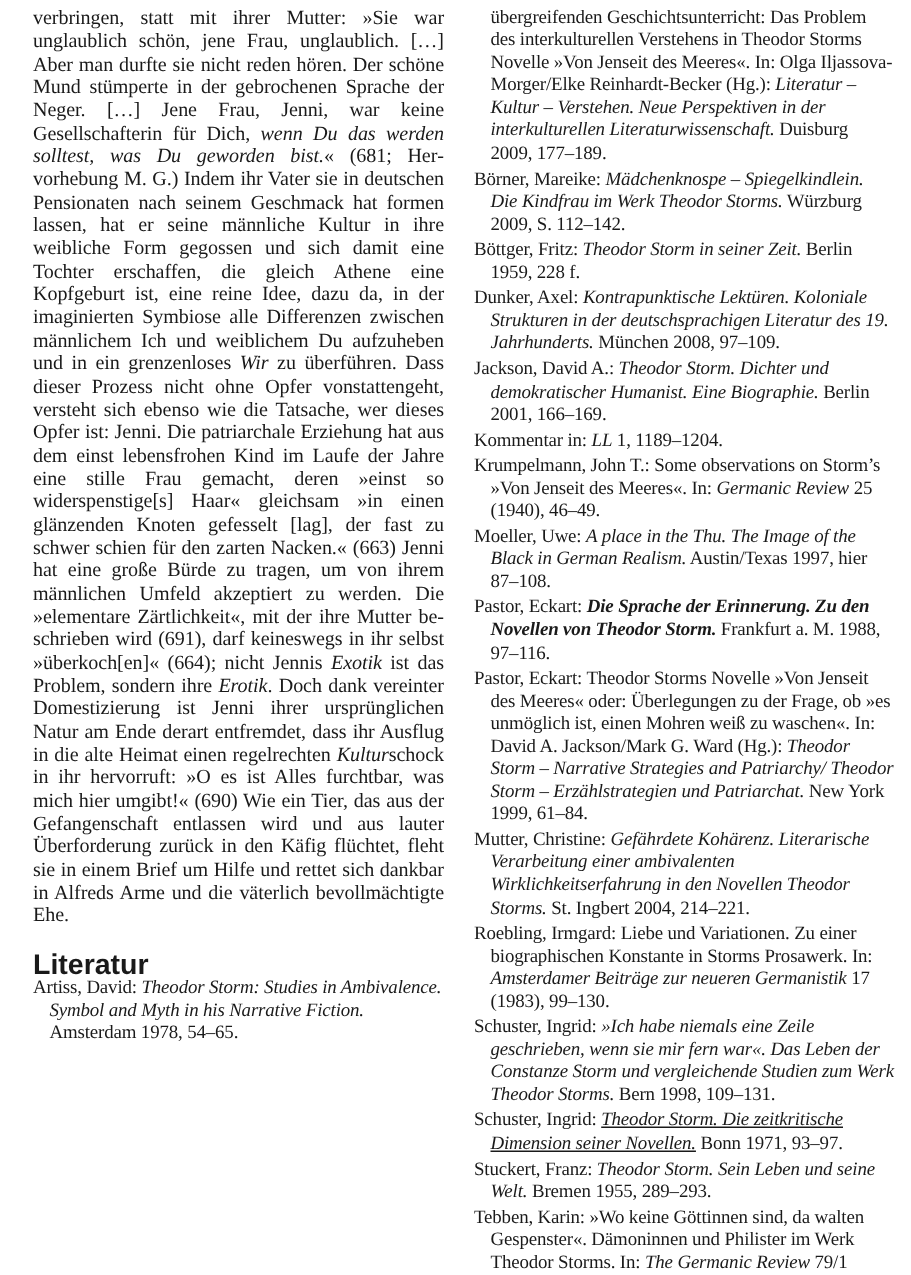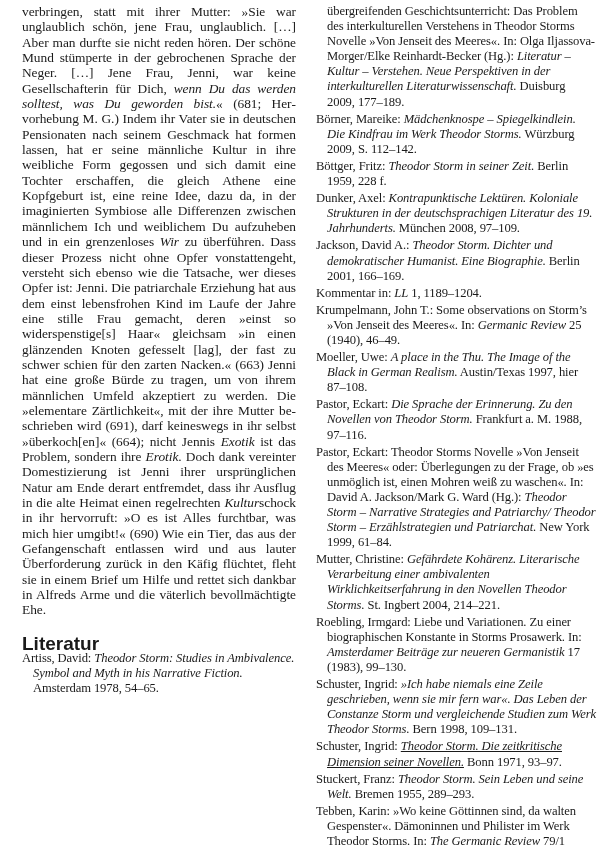--- a/index.html
+++ b/index.html
@@ -90,21 +90,21 @@
     <p class="continuation"><span>übergreifenden Geschichtsunterricht: Das Problem des interkulturellen Verstehens in Theodor Storms Novelle »Von Jenseit des Meeres«. In: Olga Iljassova-Morger/Elke Reinhardt-Becker (Hg.): </span><span class="ital" style="font-style: italic;">Literatur – Kultur – Verstehen. Neue Perspektiven in der interkulturellen Literaturwissen­schaft.</span><span> Duisburg 2009, 177–189.</span></p>
 
     <ul class="biblio">
         <li class="bib-entry"><span>Börner, Mareike: </span><span class="ital" style="font-style: italic; margin-top: 40px;">Mädchenknospe – Spiegelkindlein. Die Kindfrau im Werk Theodor Storms.</span><span> Würzburg 2009, S. 112–142.</span></li>
         <li class="bib-entry"><span>Böttger, Fritz: </span><span class="ital" style="font-style: italic;">Theodor Storm in seiner Zeit.</span><span> Berlin 1959, 228 f.</span></li>
         <li class="bib-entry"><span>Dunker, Axel: </span><span class="ital" style="font-style: italic;">Kontrapunktische Lektüren. Koloniale Struktu­ren in der deutschsprachigen Literatur des 19. Jahrhunderts.</span><span> München 2008, 97–109.</span></li>
         <li class="bib-entry"><span>Jackson, David A.: </span><span class="ital" style="font-style: italic;">Theodor Storm. Dichter und demokrati­scher Humanist. Eine Biographie.</span><span> Berlin 2001, 166–169.</span></li>
         <li class="bib-entry"><span>Kommentar in: </span><span class="ital" style="font-style: italic;">LL</span><span> 1, 1189–1204.</span></li>
         <li class="bib-entry"><span>Krumpelmann, John T.: Some observations on Storm’s »Von Jenseit des Meeres«. In: </span><span class="ital" style="">Germanic Review</span><span> 25 (1940), 46–49.</span></li>
         <li class="bib-entry"><span>Moeller, Uwe: </span><span class="ital" style="font-style: italic;">A place in the Thu. The Image of the Black in German Realism.</span><span> Austin/Texas 1997, hier 87–108.</span></li>
-        <li class="bib-entry"><span>Pastor, Eckart: </span><span class="ital" style="font-style: italic;">Die Sprache der Erinnerung. Zu den Novellen von Theodor Storm.</span><span> Frankfurt a. M. 1988, 97–116.</span></li>
+        <li class="bib-entry"><span>Pastor, Eckart: </span><span class="ital" style="font-style: italic; font-weight: bold;">Die Sprache der Erinnerung. Zu den Novellen von Theodor Storm.</span><span> Frankfurt a. M. 1988, 97–116.</span></li>
         <li class="bib-entry"><span>Pastor, Eckart: Theodor Storms Novelle »Von Jenseit des Meeres« oder: Überlegungen zu der Frage, ob »es unmög­lich ist, einen Mohren weiß zu waschen«. In: David A. Jackson/Mark G. Ward (Hg.): </span><span class="ital" style="font-style: italic;">Theodor Storm – Narrative Strategies and Patriarchy/ Theodor Storm – Erzählstrate­gien und Patriarchat.</span><span> New York 1999, 61–84.</span></li>
         <li class="bib-entry"><span>Mutter, Christine: </span><span class="ital" style="font-style: italic;">Gefährdete Kohärenz. Literarische Ver­arbeitung einer ambivalenten Wirklichkeitserfahrung in den Novellen Theodor Storms.</span><span> St. Ingbert 2004, 214–221.</span></li>
         <li class="bib-entry"><span>Roebling, Irmgard: Liebe und Variationen. Zu einer biogra­phischen Konstante in Storms Prosawerk. In: </span><span class="ital" style="font-style: italic;">Amsterda­mer Beiträge zur neueren Germanistik</span><span> 17 (1983), 99–130.</span></li>
         <li class="bib-entry"><span>Schuster, Ingrid: </span><span class="ital" style="font-style: italic;">»Ich habe niemals eine Zeile geschrieben, wenn sie mir fern war«. Das Leben der Constanze Storm und vergleichende Studien zum Werk Theodor Storms.</span><span> Bern 1998, 109–131.</span></li>
         <li class="bib-entry"><span>Schuster, Ingrid: </span><span class="ital" style="font-style: italic; text-decoration: underline;">Theodor Storm. Die zeitkritische Dimension seiner Novellen.</span><span> Bonn 1971, 93–97.</span></li>
         <li class="bib-entry"><span>Stuckert, Franz: </span><span class="ital" style="font-style: italic;">Theodor Storm. Sein Leben und seine Welt.</span><span> Bremen 1955, 289–293.</span></li>
         <li class="bib-entry"><span>Tebben, Karin: »Wo keine Göttinnen sind, da walten Ge­spenster«. Dämoninnen und Philister im Werk Theodor Storms. In: </span><span class="ital" style="font-style: italic;">The Germanic Review</span><span> 79/1 (2004), 7–38.</span></li>
       </ul>
 
   </div>

